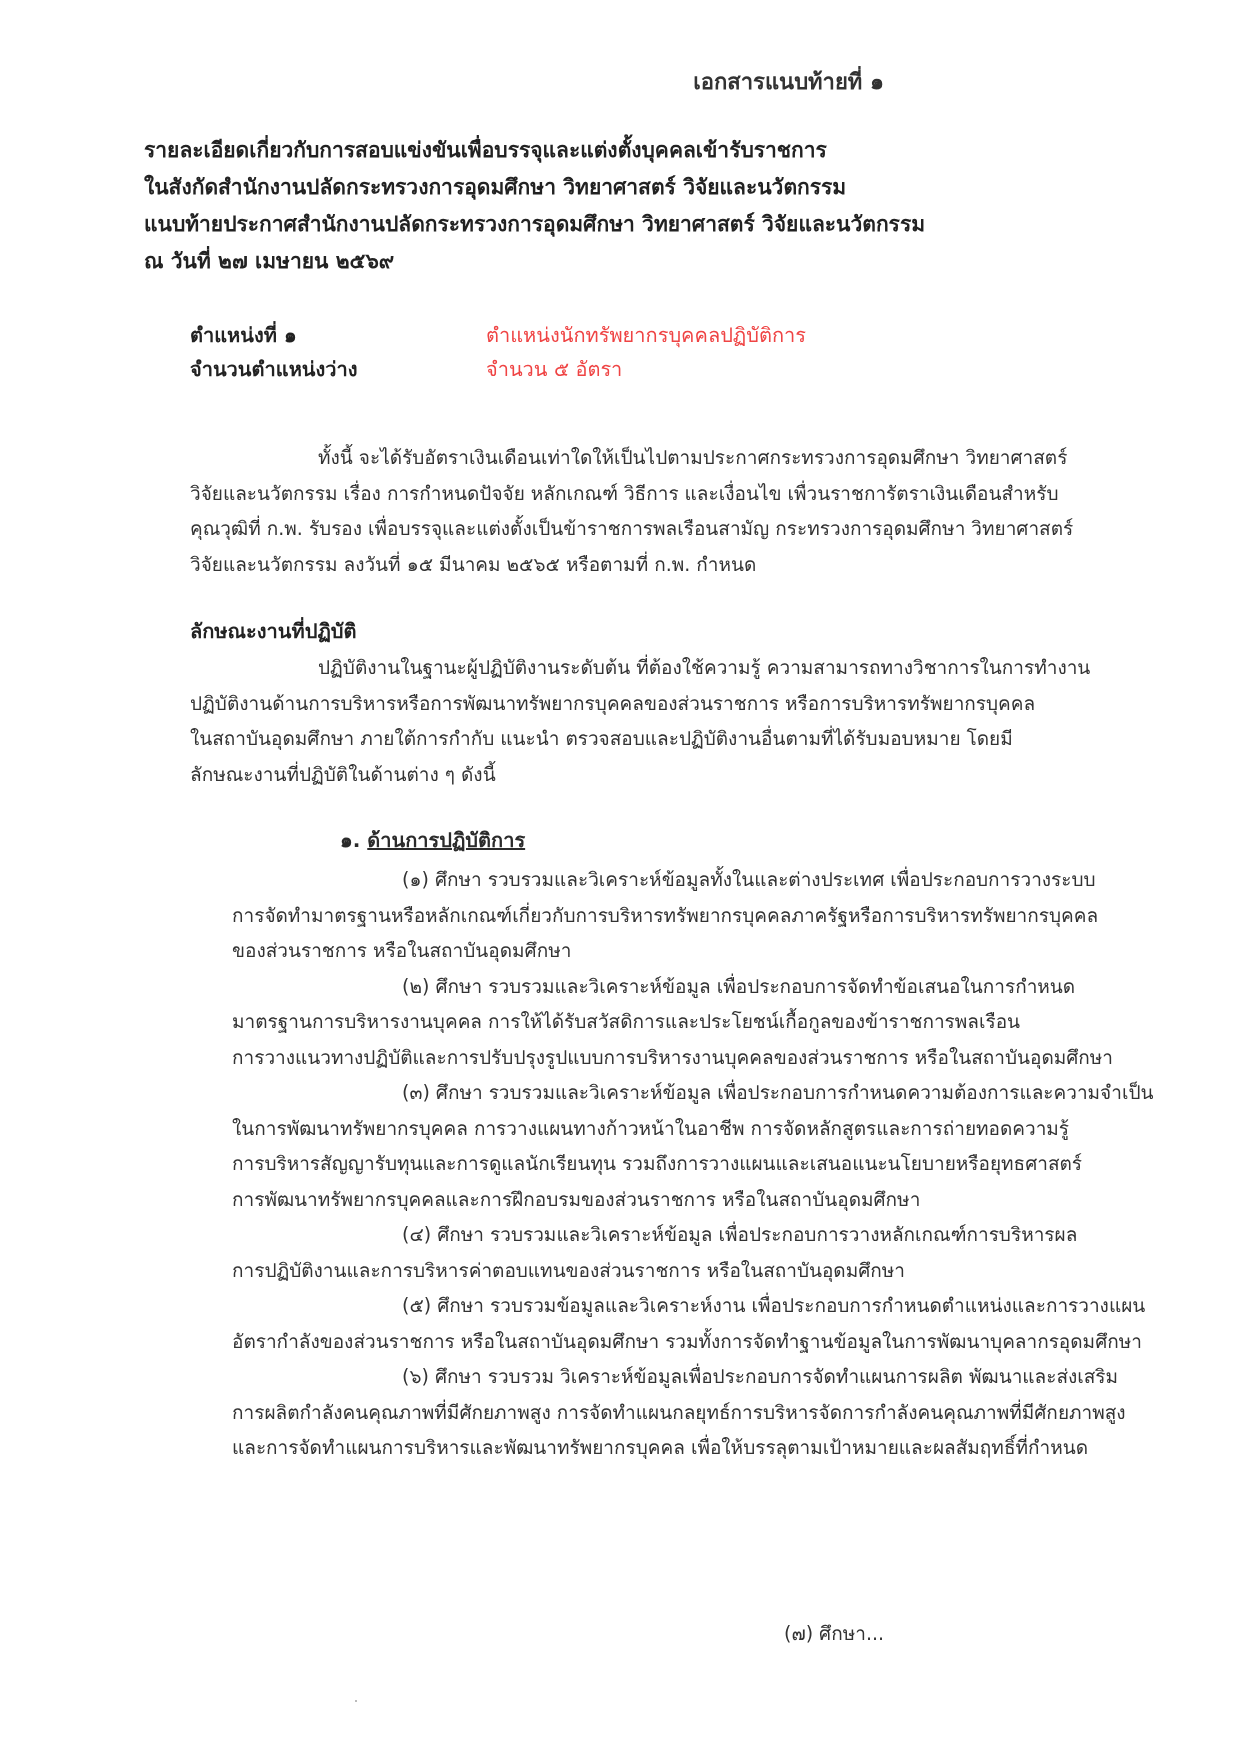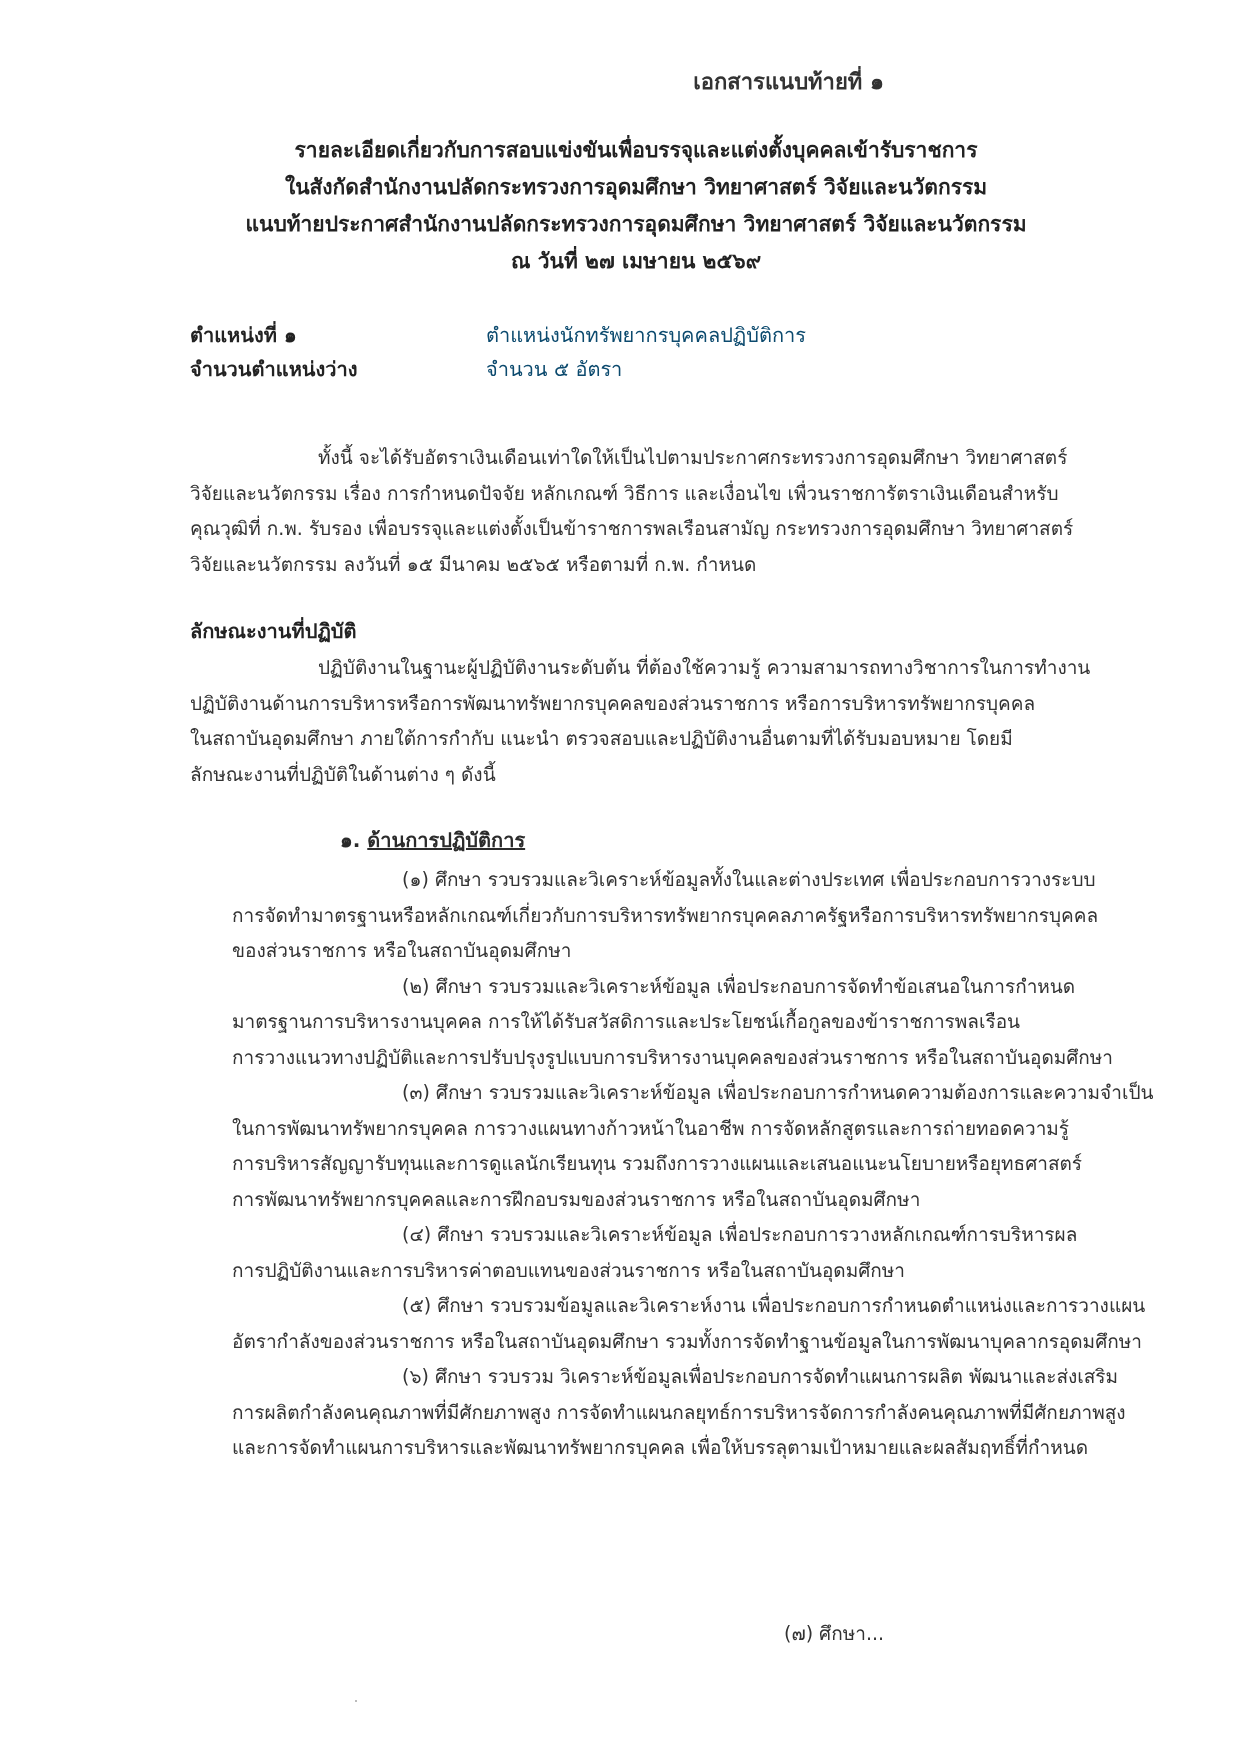--- a/index.html
+++ b/index.html
@@ -7,30 +7,30 @@
     width: 1242px; height: 1746px; position: relative; overflow: hidden;
     font-family: "DejaVu Sans", "Liberation Sans", sans-serif;
     color: #2b2b2b;
   }
   .page { position: absolute; left: 0; top: 0; width: 994px; height: 1746px; }
   .annex {
     position: absolute; right: 110px; top: 64px;
     font-size: 22px; font-weight: bold; color: #333;
   }
   .title-block {
-    position: absolute; left: 166px; width: 940px; top: 132px;
-    text-align: center; font-weight: bold; font-size: 21px; line-height: 37px; color: #222;
+    position: absolute; left: 144px; width: 940px; top: 132px;
+    font-weight: bold; font-size: 21px; line-height: 37px; color: #222;
   }
   .title-block div { white-space: nowrap; }
   .info {
     position: absolute; left: 190px; top: 318px; font-size: 20px; line-height: 34px;
   }
   .info-row { display: flex; }
   .info-label { width: 296px; font-weight: bold; color: #222; }
-  .info-value { color: #0c4a6e; }
+  .info-value { color: #ef4444; }
   .body-text {
     position: absolute; left: 190px; width: 950px; font-size: 19px; line-height: 35.5px; color: #333;
     text-align: justify;
   }
   .line { white-space: nowrap; display: block; }
   .indent1 { padding-left: 128px; }
   .indent2 { padding-left: 170px; }
   .heading {
     font-weight: bold; font-size: 20px; color: #222;
   }

